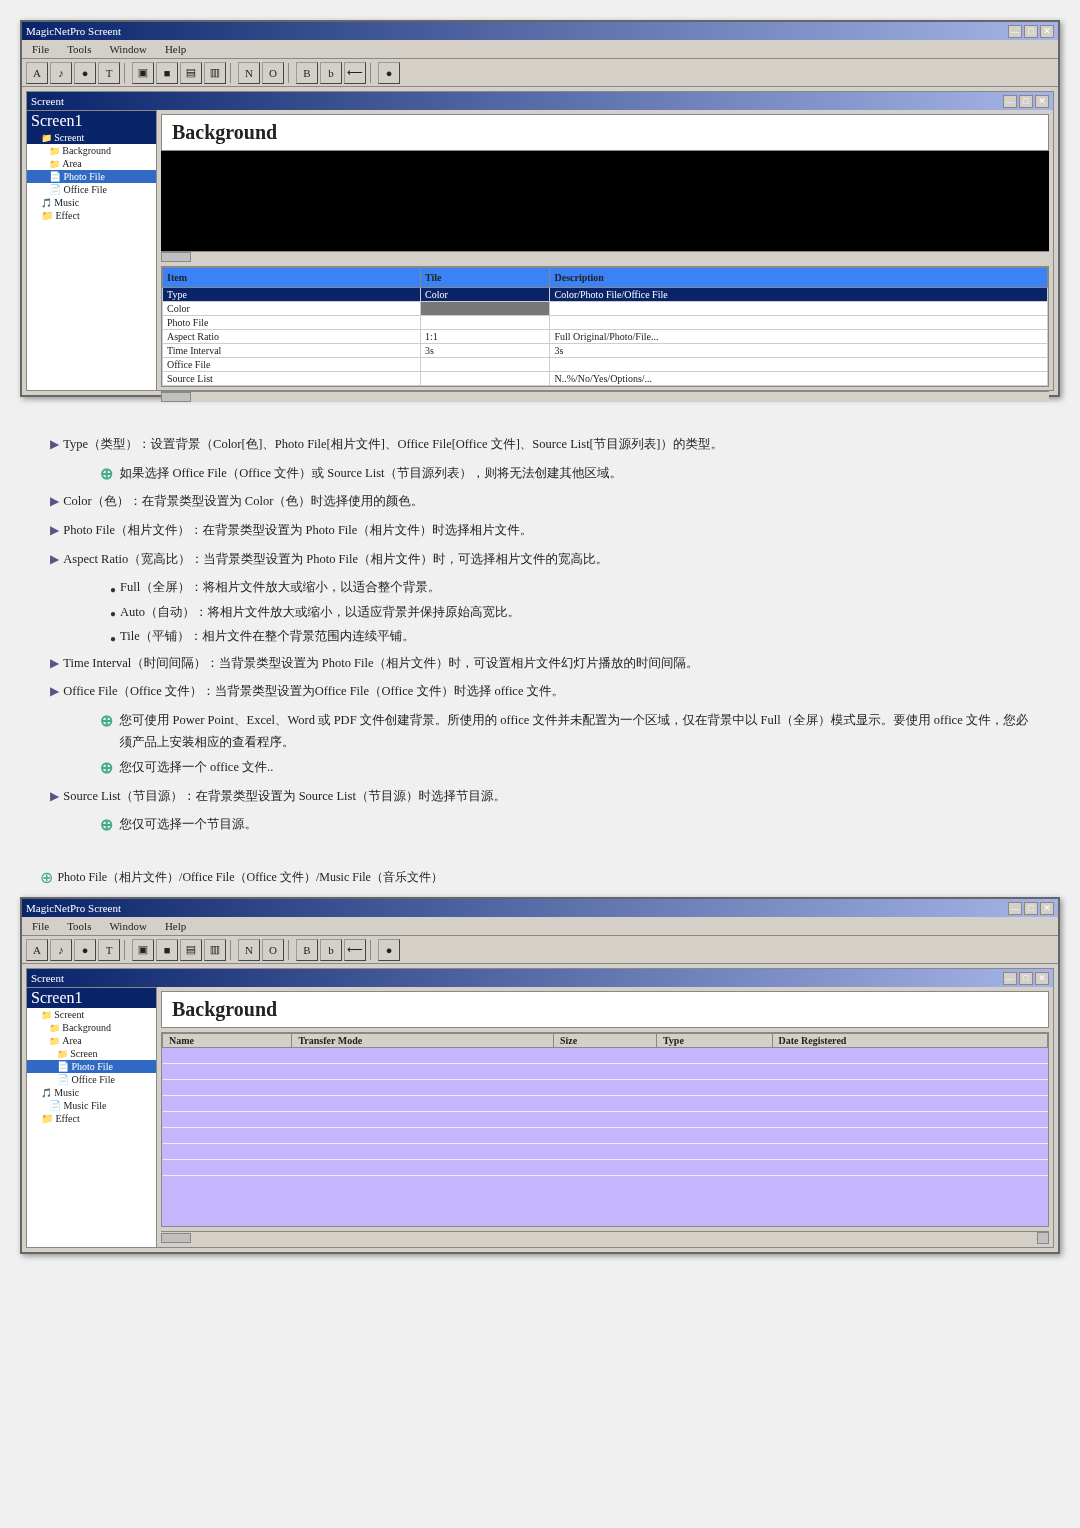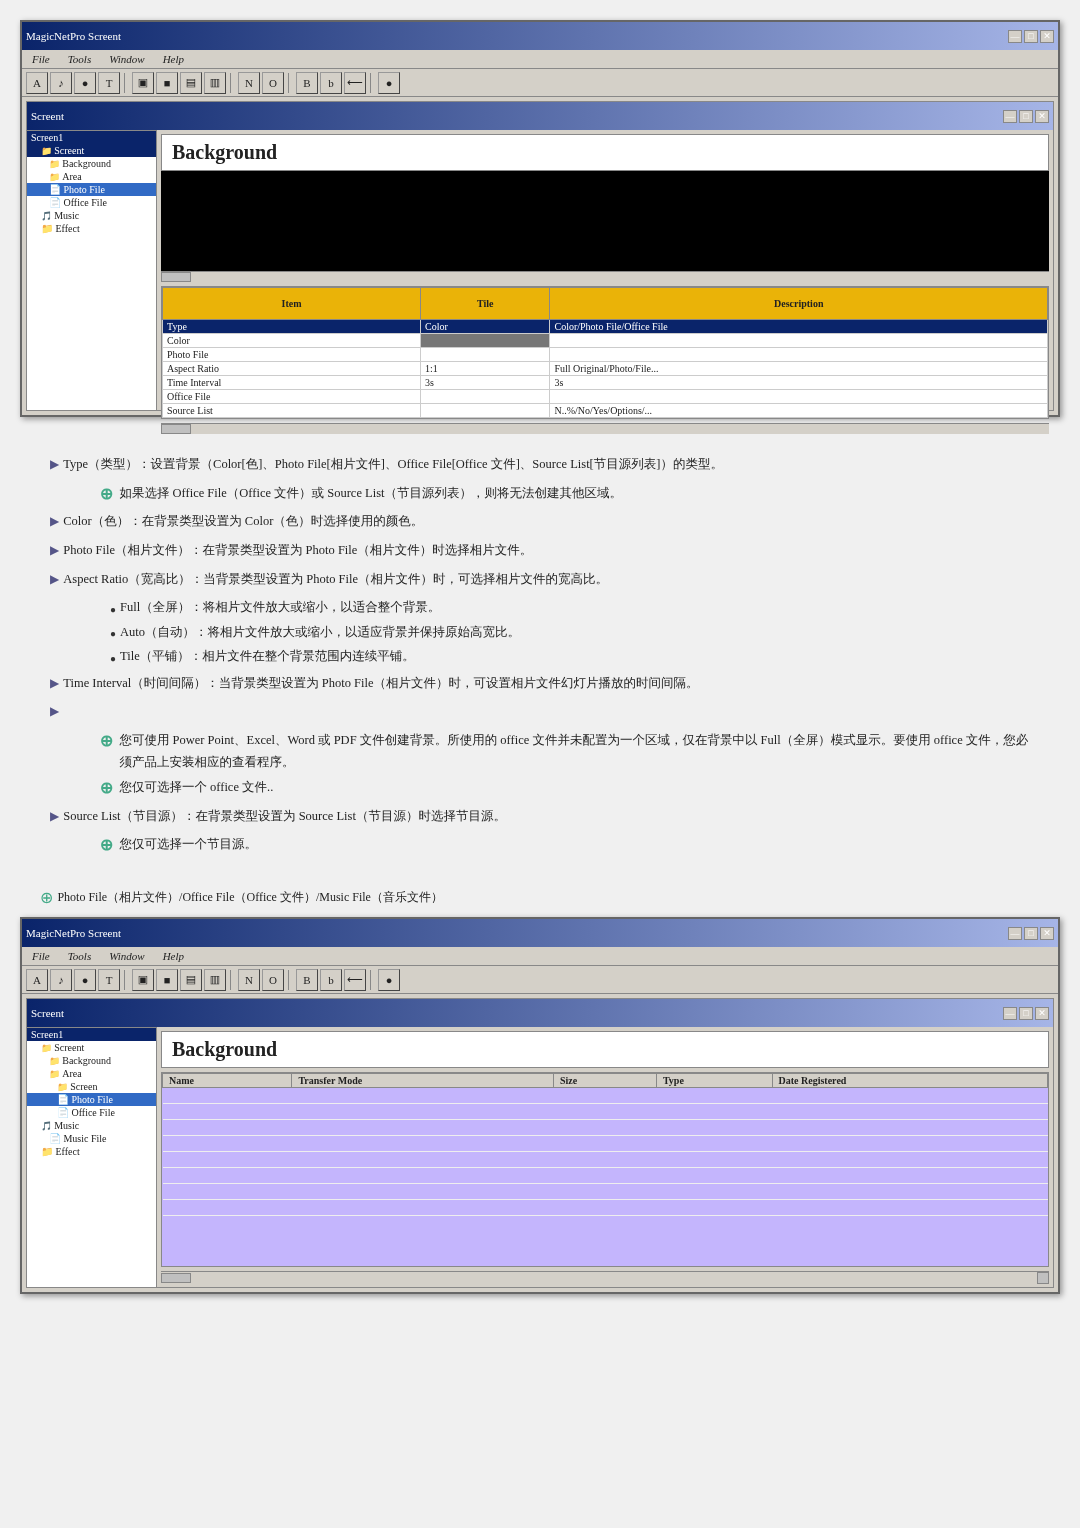--- a/index.html
+++ b/index.html
@@ -17,21 +17,21 @@
     .app-window {
       border: 2px solid #666;
       background: #d4d0c8;
       margin-bottom: 20px;
       box-shadow: 2px 2px 6px rgba(0,0,0,0.4);
     }
     .title-bar {
       background: linear-gradient(to right, #0a246a, #a6b5e7);
       color: white;
       font-size: 11px;
-      padding: 14px 4px;
+      padding: 4px 4px;
       display: flex;
       justify-content: space-between;
       align-items: center;
       height: 18px;
     }
     .title-bar-buttons {
       display: flex;
       gap: 2px;
     }
     .title-bar-btn {
@@ -49,21 +49,20 @@
       background: #d4d0c8;
       display: flex;
       gap: 10px;
       padding: 2px 6px;
       font-size: 11px;
       border-bottom: 1px solid #888;
     }
     .menu-item {
       padding: 1px 4px;
       cursor: pointer;
-      font-style: italic;
     }
 
     .toolbar {
       background: #d4d0c8;
       display: flex;
       align-items: center;
       padding: 2px 4px;
       gap: 2px;
       border-bottom: 1px solid #888;
       height: 28px;
@@ -91,21 +90,21 @@
       width: 130px;
       background: white;
       border-right: 1px solid #888;
       border-top: 1px solid #888;
       overflow: hidden;
       font-size: 10px;
     }
     .tree-header {
       background: #0a246a;
       color: white;
-      font-size: 10px;
+      font-size: 16px;
       padding: 1px 4px;
     }
     .tree-item {
       padding: 1px 2px 1px 6px;
       display: flex;
       align-items: center;
       gap: 2px;
       cursor: pointer;
       white-space: nowrap;
       font-size: 10px;
@@ -154,26 +153,26 @@
       margin: 4px;
       border: 1px solid #888;
       background: white;
       font-size: 10px;
     }
     .props-table table {
       width: 100%;
       border-collapse: collapse;
     }
     .props-table th {
-      background: #eab308;
+      background: #3b82f6;
       border: 1px solid #888;
-      padding: 10px 4px;
+      padding: 4px 4px;
       font-weight: bold;
       font-size: 10px;
-      text-align: center;
+      text-align: left;
     }
     .props-table td {
       border: 1px solid #ccc;
       padding: 1px 4px;
       font-size: 10px;
     }
     .props-table tr.selected td { background: #0a246a; color: white; }
 
     
     .desc-section {
@@ -460,20 +459,21 @@
     <li>
         <span>Tile（平铺）：相片文件在整个背景范围内连续平铺。</span>
       </li>
   </ul>
   <p>
     <span class="bullet-arrow">▶</span>
     <span>Time Interval（时间间隔）：当背景类型设置为 Photo File（相片文件）时，可设置相片文件幻灯片播放的时间间隔。</span>
   </p>
   <p>
     <span class="bullet-arrow">▶</span>
+    <span>Office File（Office 文件）：当背景类型设置为Office File（Office 文件）时选择 office 文件。</span>
   </p>
   <div class="sub-note">
     <span class="note-icon">⊕</span>
     <span>您可使用 Power Point、Excel、Word 或 PDF 文件创建背景。所使用的 office 文件并未配置为一个区域，仅在背景中以 Full（全屏）模式显示。要使用 office 文件，您必须产品上安装相应的查看程序。</span>
   </div>
   <div class="sub-note">
     <span class="note-icon">⊕</span>
     <span>您仅可选择一个 office 文件..</span>
   </div>
   <p>

